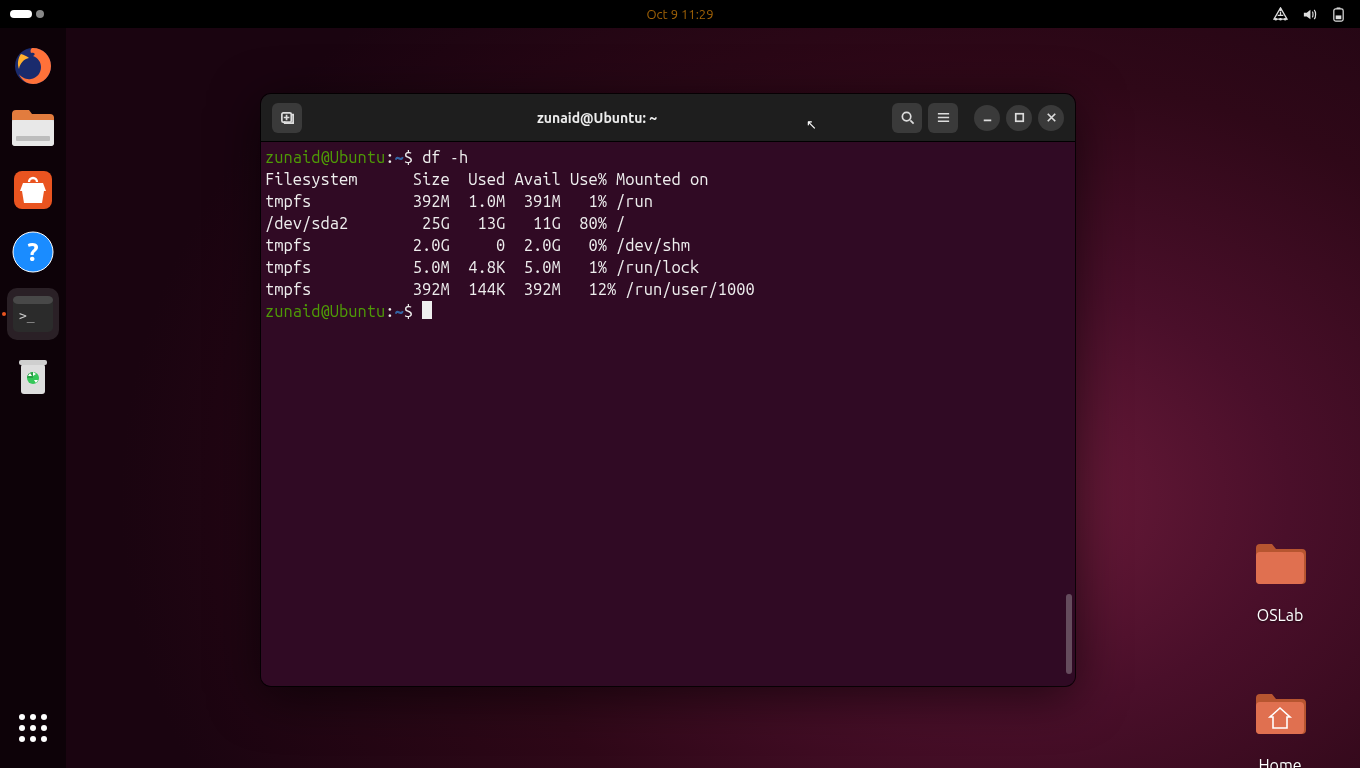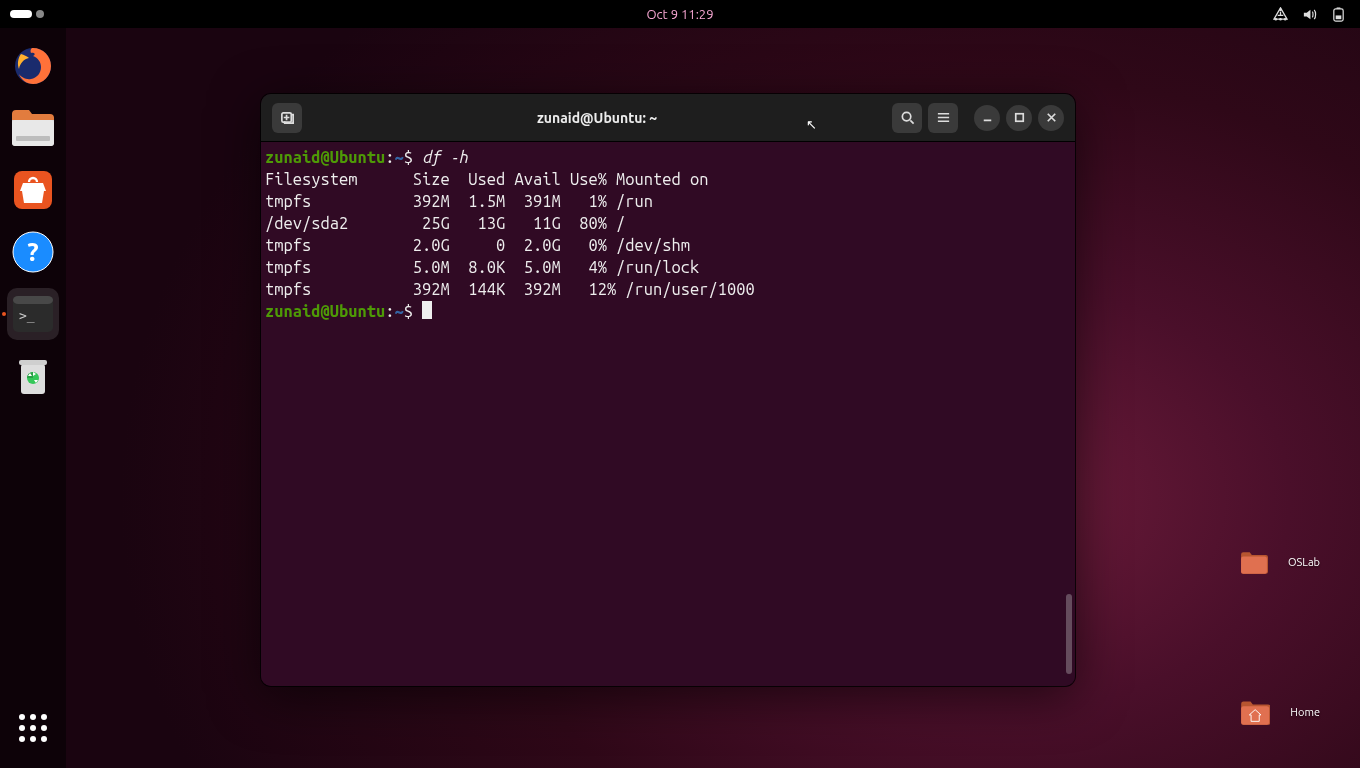--- a/index.html
+++ b/index.html
@@ -6,21 +6,21 @@
   body {
     width: 1360px; height: 768px;
     background: radial-gradient(ellipse 900px 700px at 75% 65%, #6b1b3a 0%, #4a0f2a 30%, #2f0818 60%, #1a0410 100%);
     font-family: "Ubuntu", "Cantarell", sans-serif;
     overflow: hidden; position: relative; color: #ddd;
   }
   
   .topbar {
     position: absolute; top: 0; left: 0; right: 0; height: 28px;
     background: #000; display: flex; align-items: center; justify-content: center;
-    font-size: 13px; color: #f9a8d4;
+    font-size: 13px; color: #a16207;
   }
   .topbar .activities {
     position: absolute; left: 10px; display: flex; align-items: center; gap: 4px;
   }
   .pill {
     width: 22px; height: 8px; background: #fff; border-radius: 4px;
   }
   .dot {
     width: 8px; height: 8px; background: #888; border-radius: 50%;
   }
@@ -43,22 +43,22 @@
     content: ""; position: absolute; left: -5px; top: 50%; transform: translateY(-50%);
     width: 4px; height: 4px; background: #e95420; border-radius: 50%;
   }
   .dock-spacer { flex: 1; }
   .apps-button {
     width: 52px; height: 52px; display: flex; align-items: center; justify-content: center;
     margin-bottom: 14px;
   }
   
   .desktop-icon {
-    position: absolute; width: 80px; display: flex; flex-direction: row;
-    align-items: center; gap: 20px; color: #fff; font-size: 11px;
+    position: absolute; width: 80px; display: flex; flex-direction: column;
+    align-items: center; gap: 20px; color: #fff; font-size: 16px;
     text-shadow: 0 1px 2px rgba(0,0,0,0.6);
   }
   .folder-svg { width: 52px; height: 48px; }
   
   .terminal-window {
     position: absolute; left: 261px; top: 94px; width: 814px; height: 592px;
     background: #2c001e; border-radius: 10px;
     box-shadow: 0 10px 50px rgba(0,0,0,0.6), 0 0 0 1px rgba(0,0,0,0.8);
     display: flex; flex-direction: column; overflow: hidden;
   }
@@ -74,24 +74,24 @@
   .tb-btn.circle { border-radius: 50%; width: 26px; height: 26px; }
   .tb-title {
     flex: 1; text-align: center; font-size: 14px; font-weight: 600; color: #eee;
   }
   .terminal-body {
     flex: 1; background: #300a24; padding: 4px 4px;
     font-family: "Ubuntu Mono", "DejaVu Sans Mono", monospace;
     font-size: 16.5px; line-height: 22px; color: #eee;
     white-space: pre; overflow: hidden; position: relative;
   }
-  .prompt-user { color: #4e9a06; font-weight:bold; }
+  .prompt-user { color: #4e9a06; font-weight:normal; }
   .prompt-path { color: #3465a4; font-weight:bold; }
   .prompt-dollar { color: #eee; }
-  .cmd { color: #eee; font-style: italic; }
+  .cmd { color: #eee; }
   .cursor {
     display: inline-block; width: 10px; height: 18px; background: #eee;
     vertical-align: -2px;
   }
   .term-scrollbar {
     position: absolute; right: 3px; bottom: 12px; width: 6px; height: 80px;
     background: rgba(200,200,200,0.35); border-radius: 3px;
   }
   .mouse-cursor {
     position: absolute; left: 806px; top:117px; pointer-events: none;
@@ -239,23 +239,23 @@
         </svg>
     </div>
     <div class="tb-btn circle">
       <svg viewBox="0 0 16 16">
           <path d="M4 4l8 8M12 4l-8 8"></path>
         </svg>
     </div>
   </div>
   <div class="terminal-body"><span class="prompt-user">zunaid@Ubuntu</span><span class="prompt-dollar">:</span><span class="prompt-path">~</span><span class="prompt-dollar">$</span> <span class="cmd">df -h</span>
 <span>Filesystem      Size  Used Avail Use% Mounted on</span>
-<span>tmpfs           392M  1.5M  391M   1% /run</span>
+<span>tmpfs           392M  1.0M  391M   1% /run</span>
 <span>/dev/sda2        25G   13G   11G  80% /</span>
 <span>tmpfs           2.0G     0  2.0G   0% /dev/shm</span>
-<span>tmpfs           5.0M  8.0K  5.0M   4% /run/lock</span>
+<span>tmpfs           5.0M  4.8K  5.0M   1% /run/lock</span>
 <span>tmpfs           392M  144K  392M   12% /run/user/1000</span>
 <span class="prompt-user">zunaid@Ubuntu</span><span class="prompt-dollar">:</span><span class="prompt-path">~</span><span class="prompt-dollar">$</span> <span class="cursor"></span>
     <div class="term-scrollbar"></div>
   </div>
 </div>
 
 <div class="mouse-cursor">↖</div>
 
 </body></html>

